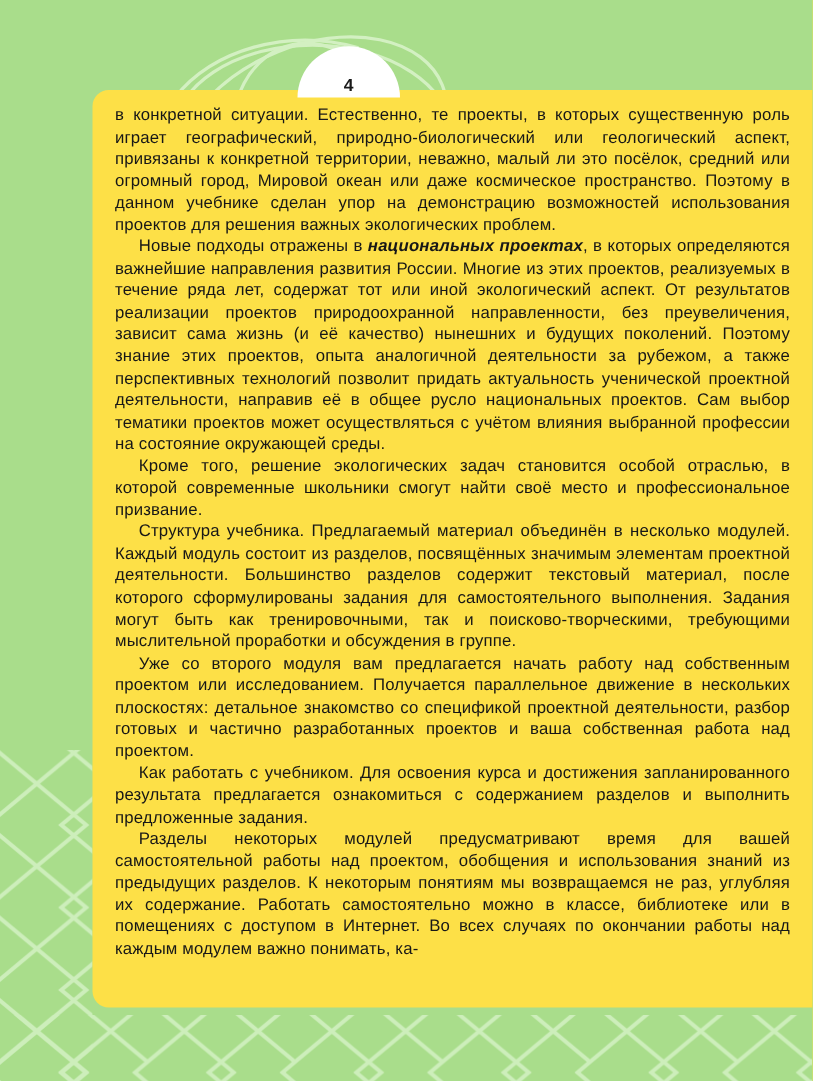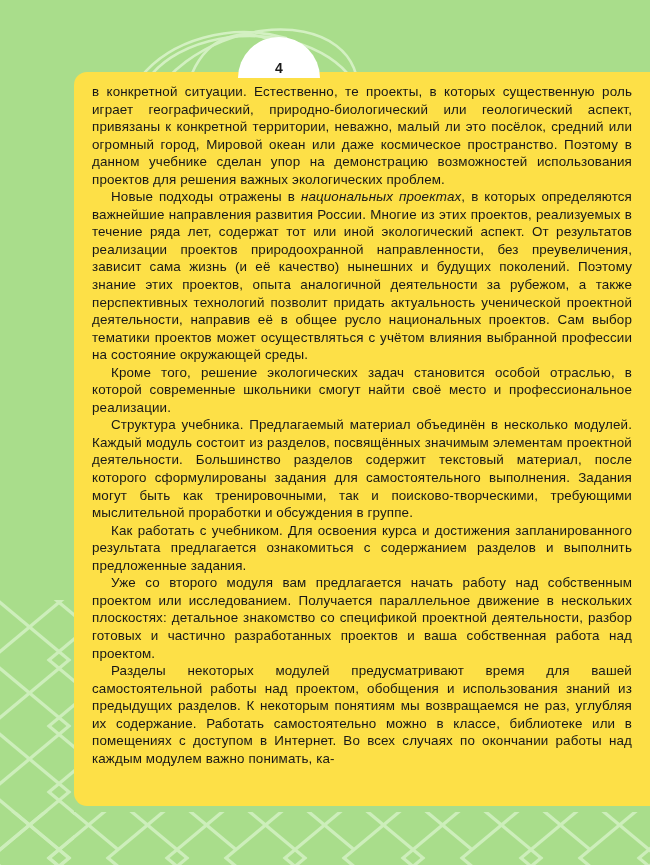--- a/index.html
+++ b/index.html
@@ -90,21 +90,21 @@
     margin: 0;
     text-indent: 19px;
   }
   .text-body p.no-indent {
     text-indent: 0;
   }
   .lead-bold {
     font-weight: normal;
   }
   .lead-bold-italic {
-    font-weight: normal;
+    font-weight: bold;
     font-style: italic;
   }
 </style>
 </head>
 <body>
 
 <div class="page">
 
   <svg class="bg-layer" viewBox="0 0 650 865" width="650" height="865" preserveAspectRatio="none">
     <defs>
@@ -154,26 +154,26 @@
     <span class="page-tab-number">4</span>
   </div>
 
   <div class="content-panel">
     <div class="text-body">
 
       <p class="no-indent">в конкретной ситуации. Естественно, те проекты, в которых существенную роль играет географический, природно-биологический или геологический аспект, привязаны к конкретной территории, неважно, малый ли это посёлок, средний или огромный город, Мировой океан или даже космическое пространство. Поэтому в данном учебнике сделан упор на демонстрацию возможностей использования проектов для решения важных экологических проблем.</p>
 
       <p><span>Новые подходы отражены в </span><span class="lead-bold-italic">национальных проектах</span><span>, в которых определяются важнейшие направления развития России. Многие из этих проектов, реализуемых в течение ряда лет, содержат тот или иной экологический аспект. От результатов реализации проектов природоохранной направленности, без преувеличения, зависит сама жизнь (и её качество) нынешних и будущих поколений. Поэтому знание этих проектов, опыта аналогичной деятельности за рубежом, а также перспективных технологий позволит придать актуальность ученической проектной деятельности, направив её в общее русло национальных проектов. Сам выбор тематики проектов может осуществляться с учётом влияния выбранной профессии на состояние окружающей среды.</span></p>
 
-      <p>Кроме того, решение экологических задач становится особой отраслью, в которой современные школьники смогут найти своё место и профессиональное реализации.</p>
+      <p>Кроме того, решение экологических задач становится особой отраслью, в которой современные школьники смогут найти своё место и профессиональное призвание.</p>
 
       <p><span class="lead-bold">Структура учебника.</span><span> Предлагаемый материал объединён в несколько модулей. Каждый модуль состоит из разделов, посвящённых значимым элементам проектной деятельности. Большинство разделов содержит текстовый материал, после которого сформулированы задания для самостоятельного выполнения. Задания могут быть как тренировочными, так и поисково-творческими, требующими мыслительной проработки и обсуждения в группе.</span></p>
 
+      <p>Уже со второго модуля вам предлагается начать работу над собственным проектом или исследованием. Получается параллельное движение в нескольких плоскостях: детальное знакомство со спецификой проектной деятельности, разбор готовых и частично разработанных проектов и ваша собственная работа над проектом.</p>
+
       <p><span class="lead-bold">Как работать с учебником.</span><span> Для освоения курса и достижения запланированного результата предлагается ознакомиться с содержанием разделов и выполнить предложенные задания.</span></p>
-
-      <p>Уже со второго модуля вам предлагается начать работу над собственным проектом или исследованием. Получается параллельное движение в нескольких плоскостях: детальное знакомство со спецификой проектной деятельности, разбор готовых и частично разработанных проектов и ваша собственная работа над проектом.</p>
 
       <p>Разделы некоторых модулей предусматривают время для вашей самостоятельной работы над проектом, обобщения и использования знаний из предыдущих разделов. К некоторым понятиям мы возвращаемся не раз, углубляя их содержание. Работать самостоятельно можно в классе, библиотеке или в помещениях с доступом в Интернет. Во всех случаях по окончании работы над каждым модулем важно понимать, ка-</p>
 
     </div>
   </div>
 
 </div>
 
 </body></html>

